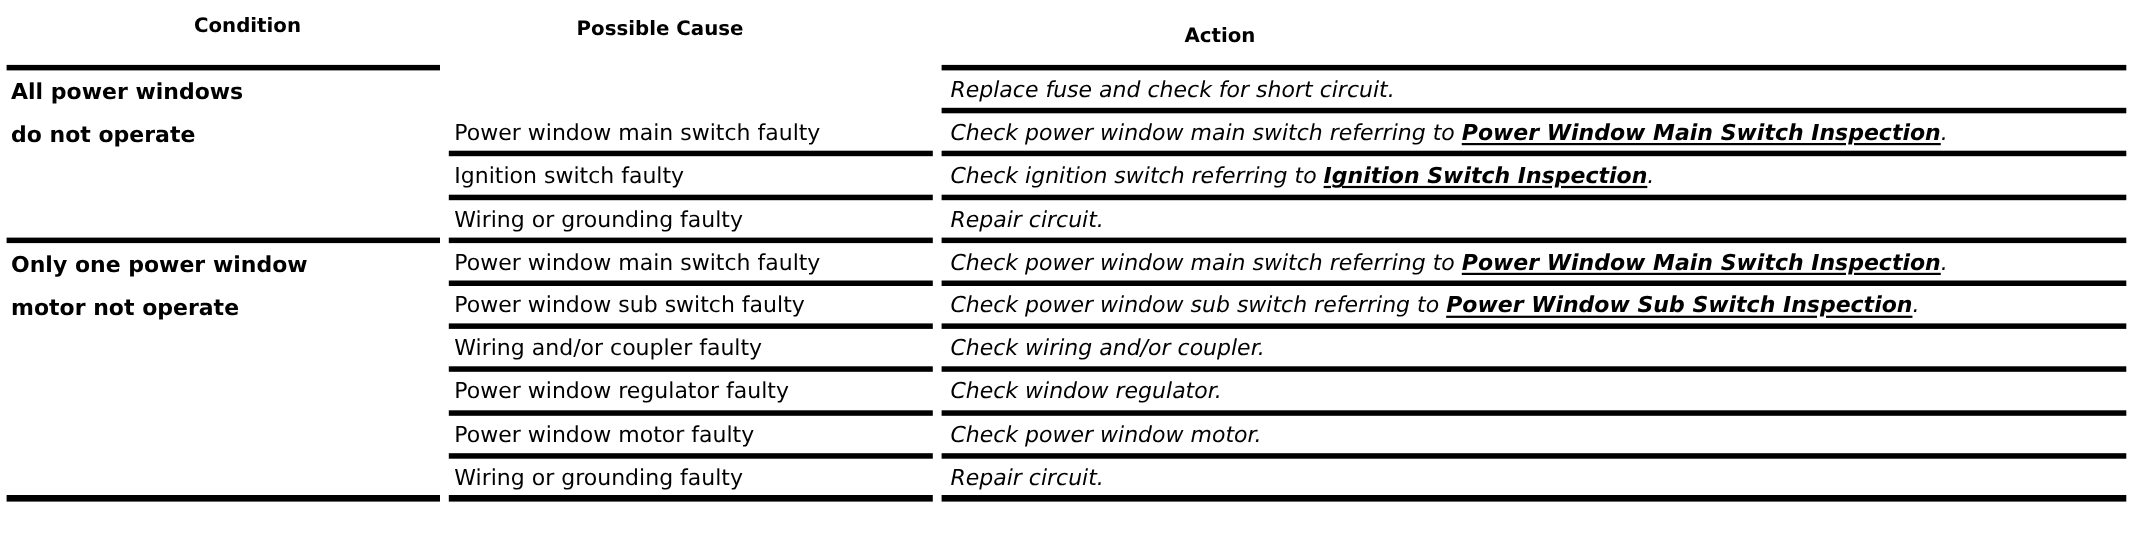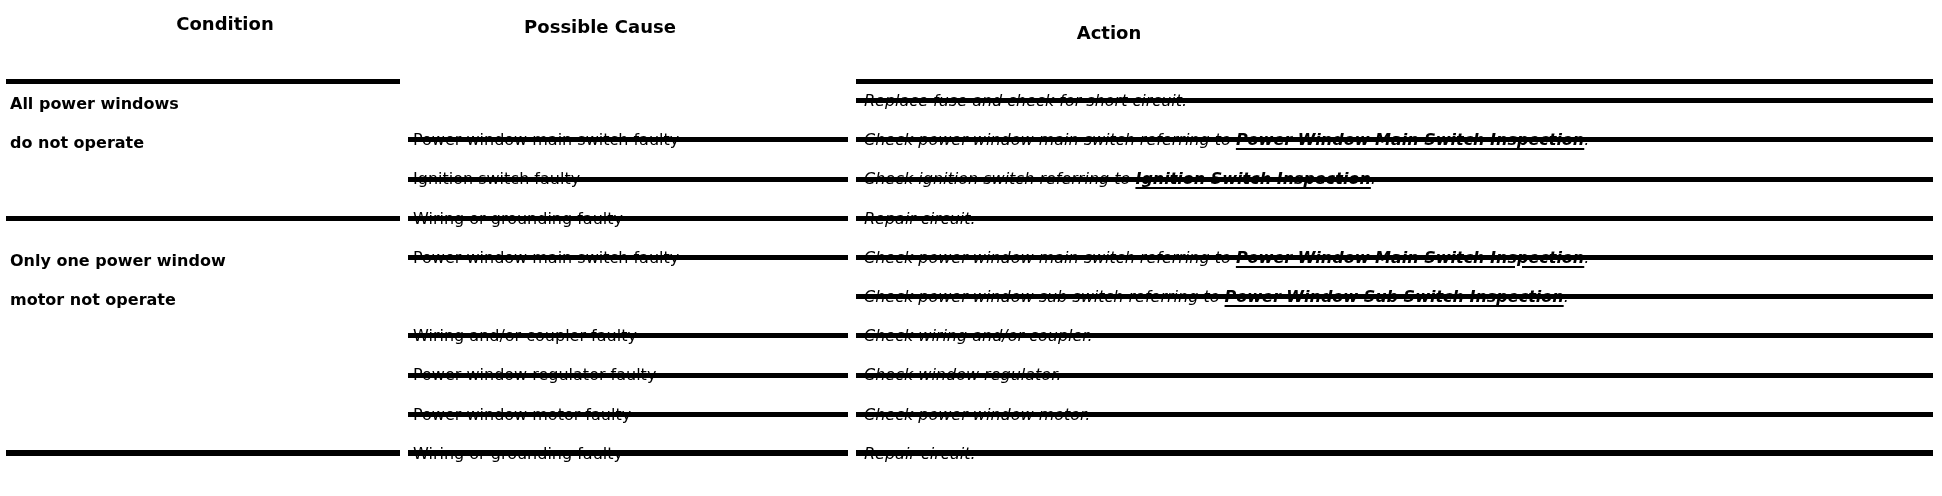--- a/index.html
+++ b/index.html
@@ -35,24 +35,23 @@
     top: 59px;
     display: grid;
     grid-template-columns: 394px 440px 1077px;
     grid-template-rows: 44.2px repeat(9, 39.2px);
     column-gap: 8px;
   }
   .cell {
     box-sizing: border-box;
     border-bottom: 5px solid #000;
     line-height: 34.2px;
-    font-size: 16px;
+    font-size: 20px;
     white-space: nowrap;
     overflow: visible;
-    margin-top: 20px;
   }
   .row1 { border-top: 5px solid #000; }
   .rowlast { border-bottom-width: 6px; }
 
   .cond {
     grid-column: 1;
     font-weight: bold;
     padding-left: 4px;
     line-height: 39.2px;
     align-self: stretch;
@@ -100,20 +99,21 @@
 
   <div class="cell action" style="grid-row:3;"><span>Check ignition switch referring to </span><span class="ref">Ignition Switch Inspection</span><span>.</span></div>
   <div class="cell cause" style="grid-row:3;">Ignition switch faulty</div>
 
   <div class="cell cause" style="grid-row:4;">Wiring or grounding faulty</div>
   <div class="cell action" style="grid-row:4;"><span>Repair circuit.</span><span></span></div>
 
   <div class="cell cause" style="grid-row:5;">Power window main switch faulty</div>
   <div class="cell action" style="grid-row:5;"><span>Check power window main switch referring to </span><span class="ref">Power Window Main Switch Inspection</span><span>.</span></div>
 
+  <div class="cell cause" style="grid-row:6;">Power window sub switch faulty</div>
   <div class="cell action" style="grid-row:6;"><span>Check power window sub switch referring to </span><span class="ref">Power Window Sub Switch Inspection</span><span>.</span></div>
 
   <div class="cell cause" style="grid-row:7;">Wiring and/or coupler faulty</div>
   <div class="cell action" style="grid-row:7;"><span>Check wiring and/or coupler.</span><span></span></div>
 
   <div class="cell cause" style="grid-row:8;">Power window regulator faulty</div>
   <div class="cell action" style="grid-row:8;"><span>Check window regulator.</span><span></span></div>
 
   <div class="cell cause" style="grid-row:9;">Power window motor faulty</div>
   <div class="cell action" style="grid-row:9;"><span>Check power window motor.</span><span></span></div>

